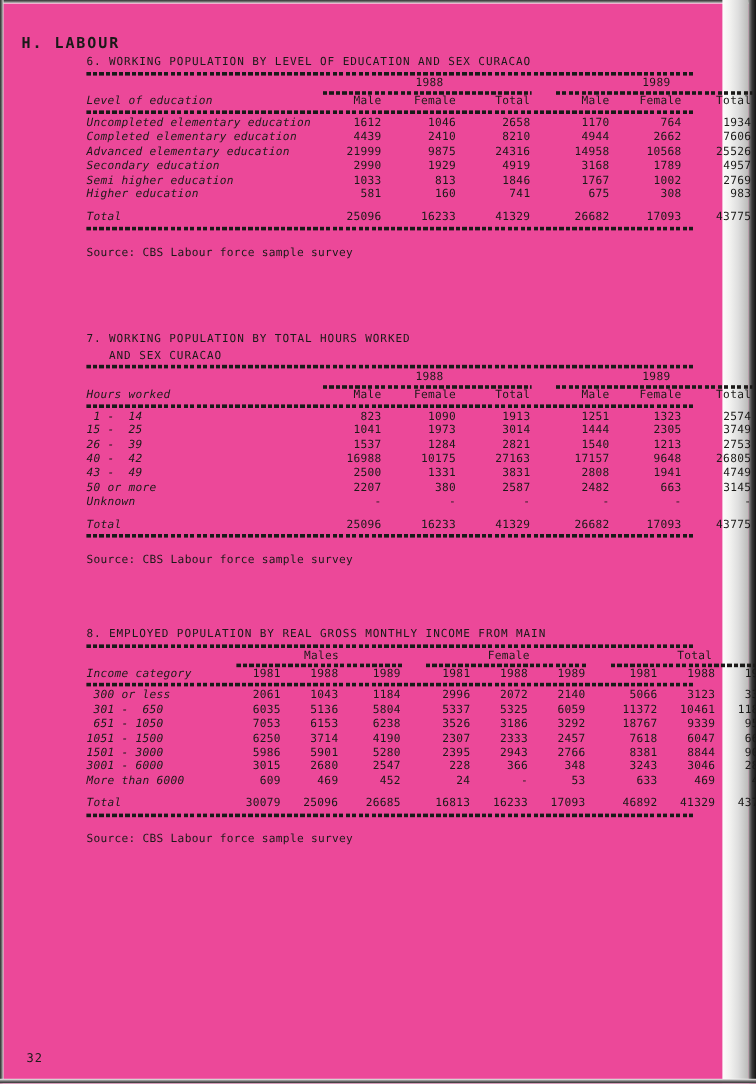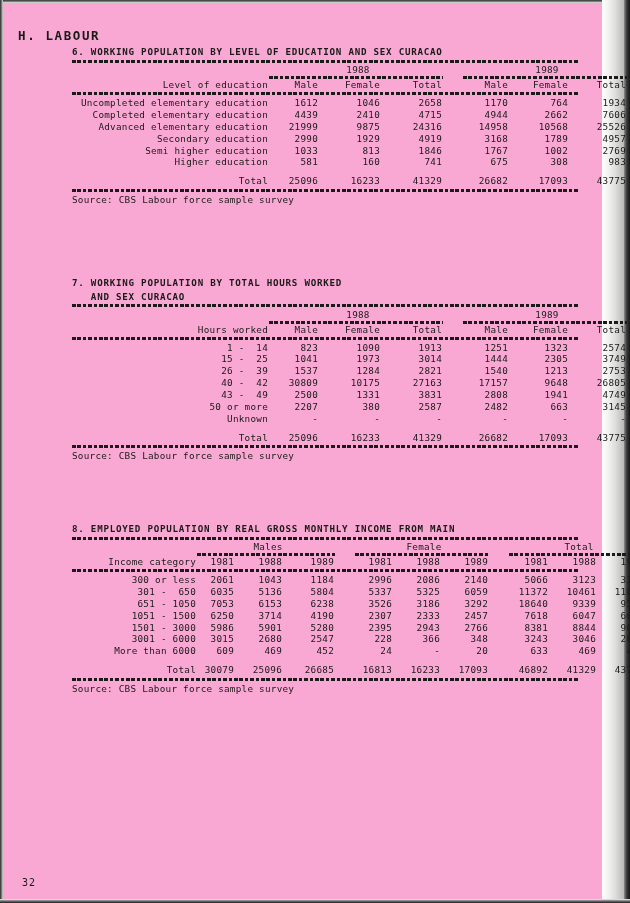--- a/index.html
+++ b/index.html
@@ -4,21 +4,21 @@
 <style>
   html, body {
     margin: 0;
     padding: 0;
     background: #ffffff;
   }
   .page {
     position: relative;
     width: 630px;
     height: 903px;
-    background: #f9a8d4;
+    background: #ec4899;
     overflow: hidden;
     font-family: "DejaVu Sans Mono", "Liberation Mono", monospace;
     color: #1a1a18;
   }
   
   .edge-left {
     position: absolute; left: 0; top: 0; width: 3px; height: 903px;
     background: linear-gradient(to right, #2b2b2b 0%, #6d6d6d 45%, #d8d8d6 100%);
   }
   .edge-right-dark {
@@ -51,21 +51,21 @@
     position: absolute;
     left: 72px;
     width: 506px;
   }
   #table-1 { top: 46px; }
   #table-2 { top: 277px; }
   #table-3 { top: 523px; }
 
   .tbl-title {
     font-size: 9.2px;
-    font-weight: bold;
+    font-weight: normal;
     letter-spacing: 0.75px;
     line-height: 11.6px;
     white-space: pre;
     margin: 0 0 2px 0;
   }
 
   .rule {
     height: 3px;
     margin: 1.5px 0;
     background-image: repeating-linear-gradient(
@@ -81,39 +81,39 @@
     font-size: 9.3px;
     line-height: 11.9px;
     letter-spacing: 0.25px;
   }
   .grid.g3 {
     grid-template-columns: 124px 44px 48px 52px 14px 44px 48px 48px 14px 46px 48px 48px;
   }
 
   .grid > div { white-space: pre; }
   .num { text-align: right; padding-right: 6px; }
-  .lbl { text-align: right; }
+  .lbl { text-align: left; font-style: italic; }
   .grp-span { text-align: center; }
   .dash {
     height: 3px;
     margin: 0 5px 0 1px;
     background-image: repeating-linear-gradient(
       to right,
       #1a1a18 0px, #1a1a18 3.6px,
       rgba(0,0,0,0) 3.6px, rgba(0,0,0,0) 5.4px
     );
   }
 
   .spacer-row { height: 7px; }
 
   .source {
     font-size: 9.3px;
     line-height: 12px;
     letter-spacing: 0.25px;
-    margin-top: 2px;
+    margin-top: 13px;
     white-space: pre;
   }
 
   .page-number {
     position: absolute;
     left: 22px;
     top: 877px;
     font-size: 10px;
     letter-spacing: 1px;
   }
@@ -168,21 +168,21 @@
       <div class="num">1046</div>
       <div class="num">2658</div>
       <div></div>
       <div class="num">1170</div>
       <div class="num">764</div>
       <div class="num">1934</div>
 
       <div class="lbl">Completed elementary education</div>
       <div class="num">4439</div>
       <div class="num">2410</div>
-      <div class="num">4715</div>
+      <div class="num">8210</div>
       <div></div>
       <div class="num">4944</div>
       <div class="num">2662</div>
       <div class="num">7606</div>
 
       <div class="lbl">Advanced elementary education</div>
       <div class="num">21999</div>
       <div class="num">9875</div>
       <div class="num">24316</div>
       <div></div>
@@ -289,21 +289,21 @@
       <div class="lbl">26 -  39</div>
       <div class="num">1537</div>
       <div class="num">1284</div>
       <div class="num">2821</div>
       <div></div>
       <div class="num">1540</div>
       <div class="num">1213</div>
       <div class="num">2753</div>
 
       <div class="lbl">40 -  42</div>
-      <div class="num">30809</div>
+      <div class="num">16988</div>
       <div class="num">10175</div>
       <div class="num">27163</div>
       <div></div>
       <div class="num">17157</div>
       <div class="num">9648</div>
       <div class="num">26805</div>
 
       <div class="lbl">43 -  49</div>
       <div class="num">2500</div>
       <div class="num">1331</div>
@@ -388,21 +388,21 @@
 
     <div class="rule"></div>
 
     <div class="grid g3">
       <div class="lbl"> 300 or less</div>
       <div class="num">2061</div>
       <div class="num">1043</div>
       <div class="num">1184</div>
       <div></div>
       <div class="num">2996</div>
-      <div class="num">2086</div>
+      <div class="num">2072</div>
       <div class="num">2140</div>
       <div></div>
       <div class="num">5066</div>
       <div class="num">3123</div>
       <div class="num">3324</div>
 
       <div class="lbl"> 301 -  650</div>
       <div class="num">6035</div>
       <div class="num">5136</div>
       <div class="num">5804</div>
@@ -417,21 +417,21 @@
 
       <div class="lbl"> 651 - 1050</div>
       <div class="num">7053</div>
       <div class="num">6153</div>
       <div class="num">6238</div>
       <div></div>
       <div class="num">3526</div>
       <div class="num">3186</div>
       <div class="num">3292</div>
       <div></div>
-      <div class="num">18640</div>
+      <div class="num">18767</div>
       <div class="num">9339</div>
       <div class="num">9530</div>
 
       <div class="lbl">1051 - 1500</div>
       <div class="num">6250</div>
       <div class="num">3714</div>
       <div class="num">4190</div>
       <div></div>
       <div class="num">2307</div>
       <div class="num">2333</div>
@@ -467,21 +467,21 @@
       <div class="num">3046</div>
       <div class="num">2895</div>
 
       <div class="lbl">More than 6000</div>
       <div class="num">609</div>
       <div class="num">469</div>
       <div class="num">452</div>
       <div></div>
       <div class="num">24</div>
       <div class="num">-</div>
-      <div class="num">20</div>
+      <div class="num">53</div>
       <div></div>
       <div class="num">633</div>
       <div class="num">469</div>
       <div class="num">483</div>
     </div>
 
     <div class="spacer-row"></div>
 
     <div class="grid g3">
       <div class="lbl">Total</div>

